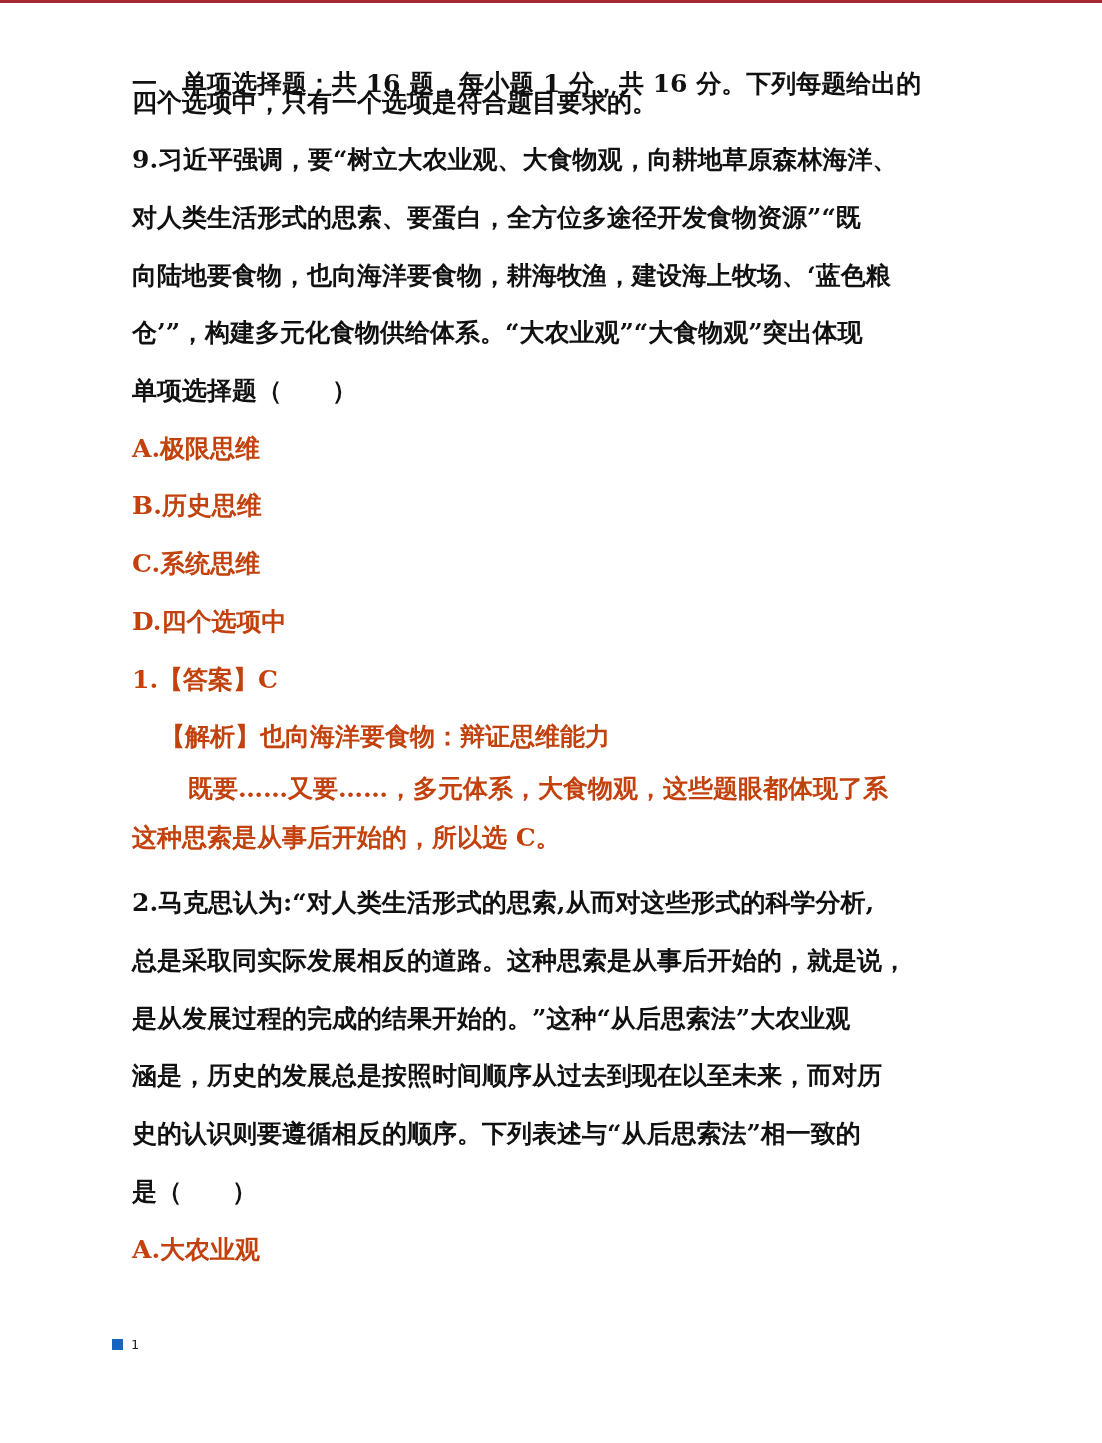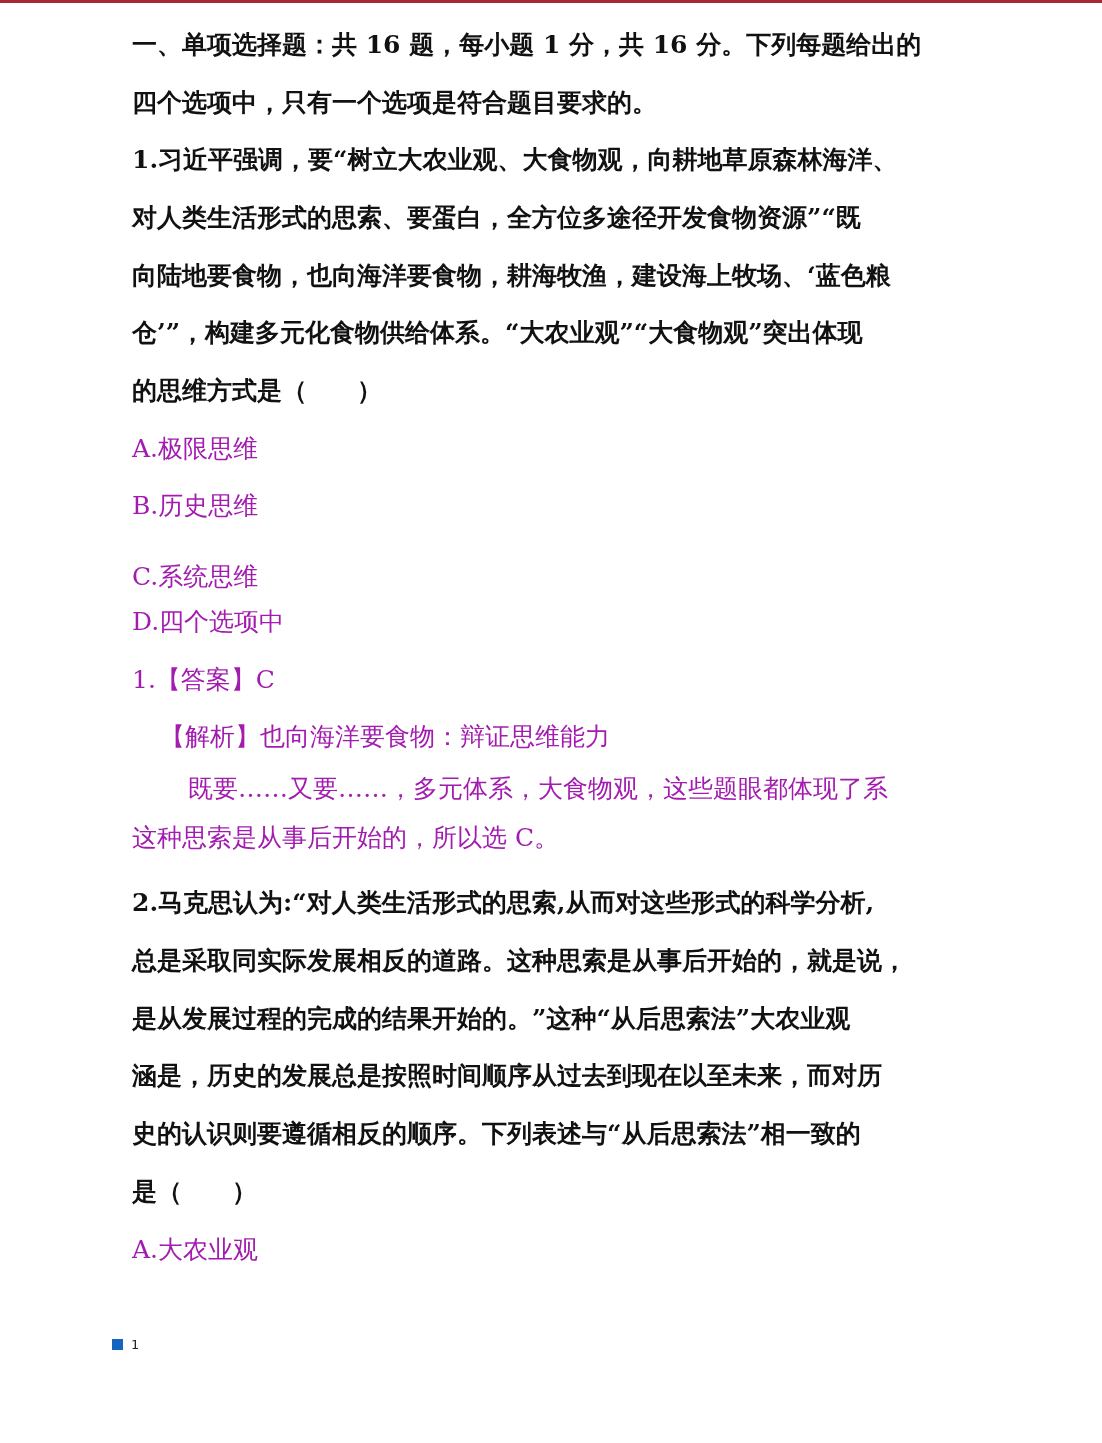--- a/index.html
+++ b/index.html
@@ -4,43 +4,43 @@
 <style>
   html, body { margin: 0; padding: 0; }
   body {
     width: 1102px; height: 1443px; position: relative; overflow: hidden;
     background: #ffffff; color: #111;
     font-family: "DejaVu Serif", "Liberation Serif", serif;
   }
   .top-bar { position: absolute; left: 0; top: 0; width: 1102px; height: 3px; background: #a52834; }
   .line { position: absolute; left: 132px; white-space: nowrap; font-size: 25px; line-height: 30px; }
   .bold { font-weight: bold; }
-  .normal { font-weight: normal; color: #a21caf; }
-  .justify { width: 838px; display: flex; justify-content: space-between; }
+  .normal { font-weight: bold; color: #c2410c; }
+  .justify { width: 838px; display: flex; justify-content: space-between; margin-top: 39px; }
   .footer { position: absolute; left: 112px; top: 1337px; display: flex; align-items: center; gap: 8px; }
   .footer .sq { width: 11px; height: 11px; background: #1565c0; }
   .footer .pn { font-family: "DejaVu Sans", sans-serif; font-size: 13px; color: #222; }
 </style>
 </head>
 <body>
 
 <div class="top-bar"></div>
 
 <div class="line bold justify" style="top:30px">一、单项选择题：共 16 题，每小题 1 分，共 16 分。下列每题给出的</div>
 <div class="line bold" style="top:88px">四个选项中，只有一个选项是符合题目要求的。</div>
 
-<div class="line bold" style="top:145px">1.习近平强调，要“树立大农业观、大食物观，向耕地草原森林海洋、</div>
+<div class="line bold" style="top:145px">9.习近平强调，要“树立大农业观、大食物观，向耕地草原森林海洋、</div>
 <div class="line bold" style="top:203px">对人类生活形式的思索、要蛋白，全方位多途径开发食物资源”“既</div>
 <div class="line bold" style="top:261px">向陆地要食物，也向海洋要食物，耕海牧渔，建设海上牧场、‘蓝色粮</div>
 <div class="line bold" style="top:318px">仓’”，构建多元化食物供给体系。“大农业观”“大食物观”突出体现</div>
-<div class="line bold" style="top:376px">的思维方式是（　　）</div>
+<div class="line bold" style="top:376px">单项选择题（　　）</div>
 
 <div class="line normal" style="top:434px">A.极限思维</div>
 <div class="line normal" style="top:491px">B.历史思维</div>
-<div class="line normal" style="top:562px">C.系统思维</div>
+<div class="line normal" style="top:549px">C.系统思维</div>
 <div class="line normal" style="top:607px">D.四个选项中</div>
 
 <div class="line normal" style="top:665px">1.【答案】C</div>
 <div class="line normal" style="top:722px;left:160px">【解析】也向海洋要食物：辩证思维能力</div>
 <div class="line normal" style="top:774px;left:188px">既要……又要……，多元体系，大食物观，这些题眼都体现了系</div>
 <div class="line normal" style="top:823px">这种思索是从事后开始的，所以选 C。</div>
 
 <div class="line bold" style="top:888px">2.马克思认为:“对人类生活形式的思索,从而对这些形式的科学分析,</div>
 <div class="line bold" style="top:946px">总是采取同实际发展相反的道路。这种思索是从事后开始的，就是说，</div>
 <div class="line bold" style="top:1004px">是从发展过程的完成的结果开始的。”这种“从后思索法”大农业观</div>

